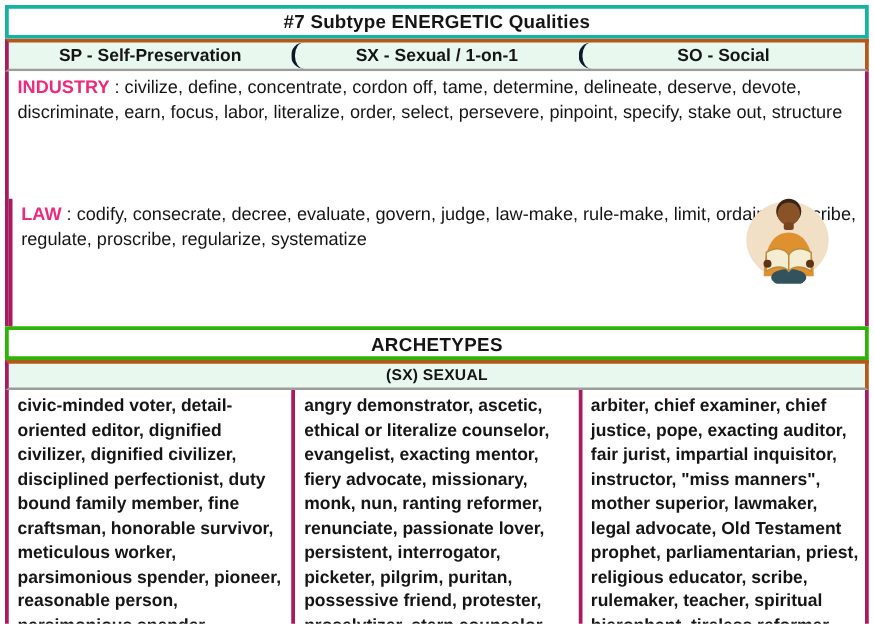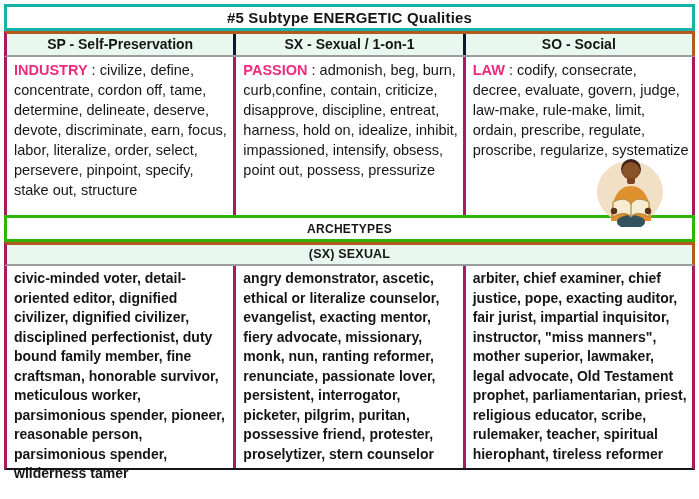--- a/index.html
+++ b/index.html
@@ -33,73 +33,72 @@
     border-left:3px solid #a81b5e;
     border-bottom:2px solid #9c9c9c;
   }
   .hdr-cell {
     flex:1;
     text-align:center;
     font-weight:bold;
     padding:2px 0 3px 0;
   }
   .hdr-cell + .hdr-cell { border-left:3px solid #0f172a; }
-  .hdr-row.qualities .hdr-cell { font-size:14px; }
+  .hdr-row.qualities .hdr-cell { font-size:14px;border-radius:10px; }
   .hdr-row.archetypes .hdr-cell { font-size:12.5px; letter-spacing:.2px; }
   
   .body-row {
     display:flex;
     background:#ffffff;
     border-left:3px solid #a81b5e;
     border-right:3px solid #a81b5e;
   }
   .body-row .cell { flex:1; padding:3px 3px 3px 7px; }
   .body-row .cell + .cell { border-left:3px solid #a81b5e; }
-  .body-row.qualities { height:158px; }
+  .body-row.qualities { height:204px;flex-direction:column; }
   .body-row.qualities .cell { font-size:14.5px; line-height:20px; font-weight:normal; }
   .kw { color:#ee2a7c; font-weight:bold; }
   .body-row.archetypes {
     height:204px;
     border-bottom:2px solid #151515;
   }
   .body-row.archetypes .cell { font-size:14px; line-height:19.5px; font-weight:bold; }
   
   .arch-banner {
     border:3px solid #2db407;
     background:#ffffff;
     height:27px;
-    display:flex; align-items:center; justify-content:center;
-    font-weight:bold; font-size:12px; letter-spacing:.3px;
+    display:flex; align-items:flex-end; justify-content:center;
+    font-weight:bold; font-size:15px; letter-spacing:.3px;
   }
   
   .person-illustration {
     position:absolute;
     left:594px; top:153px;
     width:74px; height:74px;
     z-index:5;
   }
 </style>
 </head>
 <body>
 
 <div class="page">
 
   <div class="title-box">
-    <span>#5 Subtype ENERGETIC Qualities</span>
+    <span>#7 Subtype ENERGETIC Qualities</span>
   </div>
 
   <div class="hdr-row qualities">
     <div class="hdr-cell">SP - Self-Preservation</div>
     <div class="hdr-cell">SX - Sexual / 1-on-1</div>
     <div class="hdr-cell">SO - Social</div>
   </div>
 
   <div class="body-row qualities">
     <div class="cell"><span class="kw">INDUSTRY</span><span> : civilize, define, concentrate, cordon off, tame, determine, delineate, deserve, devote, discriminate, earn, focus, labor, literalize, order, select, persevere, pinpoint, specify, stake out, structure</span></div>
-    <div class="cell"><span class="kw">PASSION</span><span> : admonish, beg, burn, curb,confine, contain, criticize, disapprove, discipline, entreat, harness, hold on, idealize, inhibit, impassioned, intensify, obsess, point out, possess, pressurize</span></div>
     <div class="cell"><span class="kw">LAW</span><span> : codify, consecrate, decree, evaluate, govern, judge, law-make, rule-make, limit, ordain, prescribe, regulate, proscribe, regularize, systematize</span></div>
   </div>
 
   <div class="arch-banner">
     <span>ARCHETYPES</span>
   </div>
 
   <div class="hdr-row archetypes">
     <div class="hdr-cell">(SX) SEXUAL</div>
   </div>

